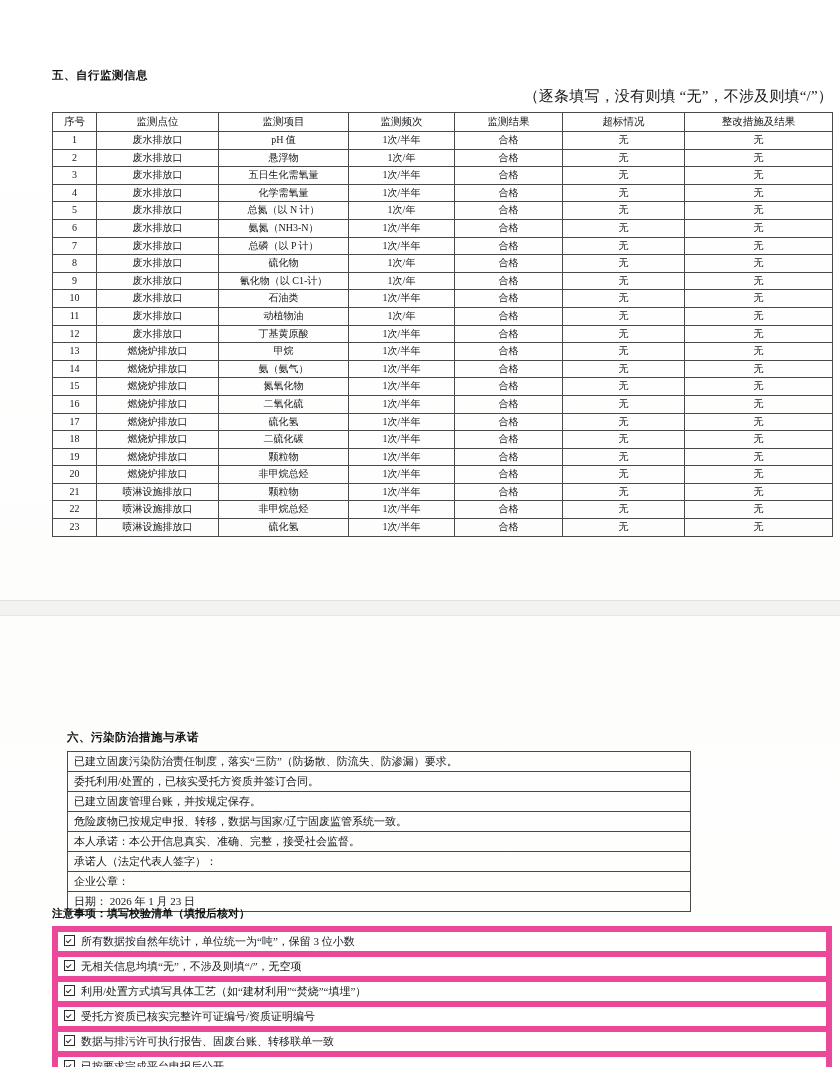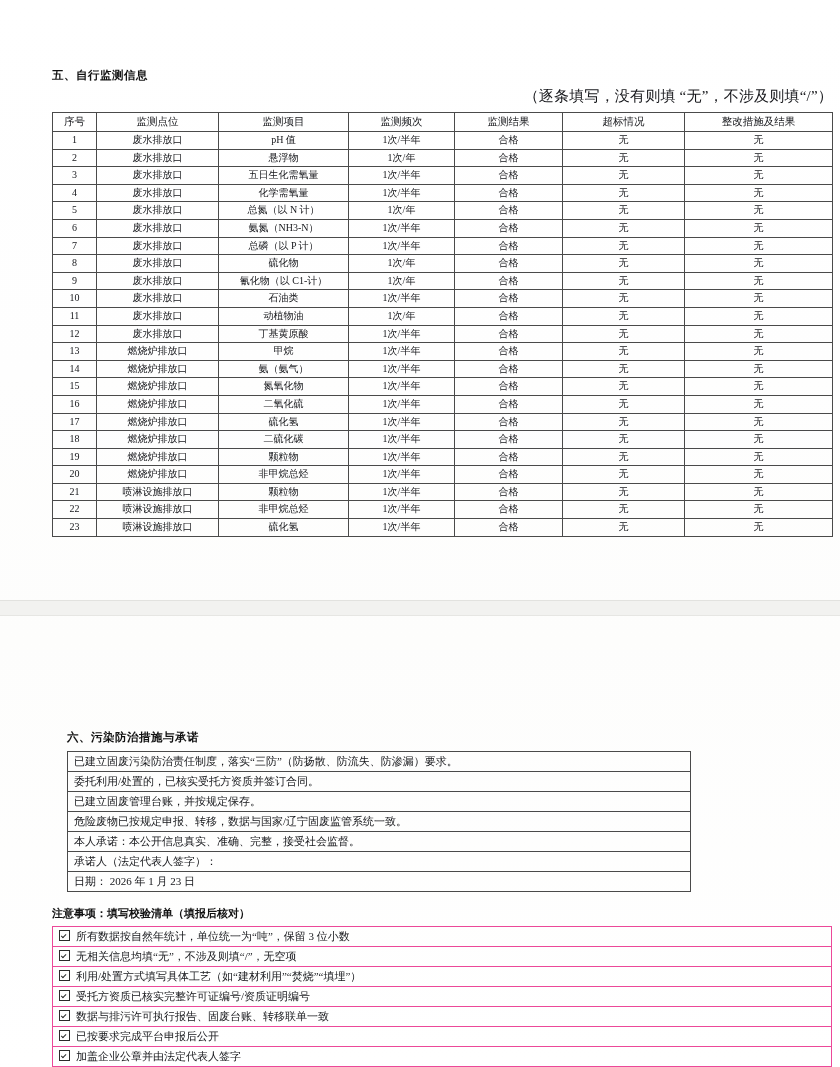--- a/index.html
+++ b/index.html
@@ -118,21 +118,21 @@
   }
 
   
   table.checklist {
     border-collapse: collapse;
     table-layout: fixed;
     width: 780px;
     font-size: 11px;
   }
   table.checklist td {
-    border: 1px solid #ec4899;
+    border: 6px solid #ec4899;
     height: 19px;
     line-height: 19px;
     padding: 0 6px;
     text-align: left;
     vertical-align: middle;
     white-space: nowrap;
     overflow: hidden;
   }
   .chk {
     display: inline-block;
@@ -424,20 +424,23 @@
           <tr>
             <td>危险废物已按规定申报、转移，数据与国家/辽宁固废监管系统一致。</td>
           </tr>
           <tr>
             <td>本人承诺：本公开信息真实、准确、完整，接受社会监督。</td>
           </tr>
           <tr>
             <td>承诺人（法定代表人签字）：</td>
           </tr>
           <tr>
+            <td>企业公章：</td>
+          </tr>
+          <tr>
             <td>日期：  2026   年   1   月   23   日</td>
           </tr>
         </tbody>
     </table>
   </div>
 
   <div class="section" style="left:52px; top:861px;">
     <div class="note-title">注意事项：填写校验清单（填报后核对）</div>
     <table class="checklist" style="margin-top:5px;">
       <tbody id="checklist-body">

